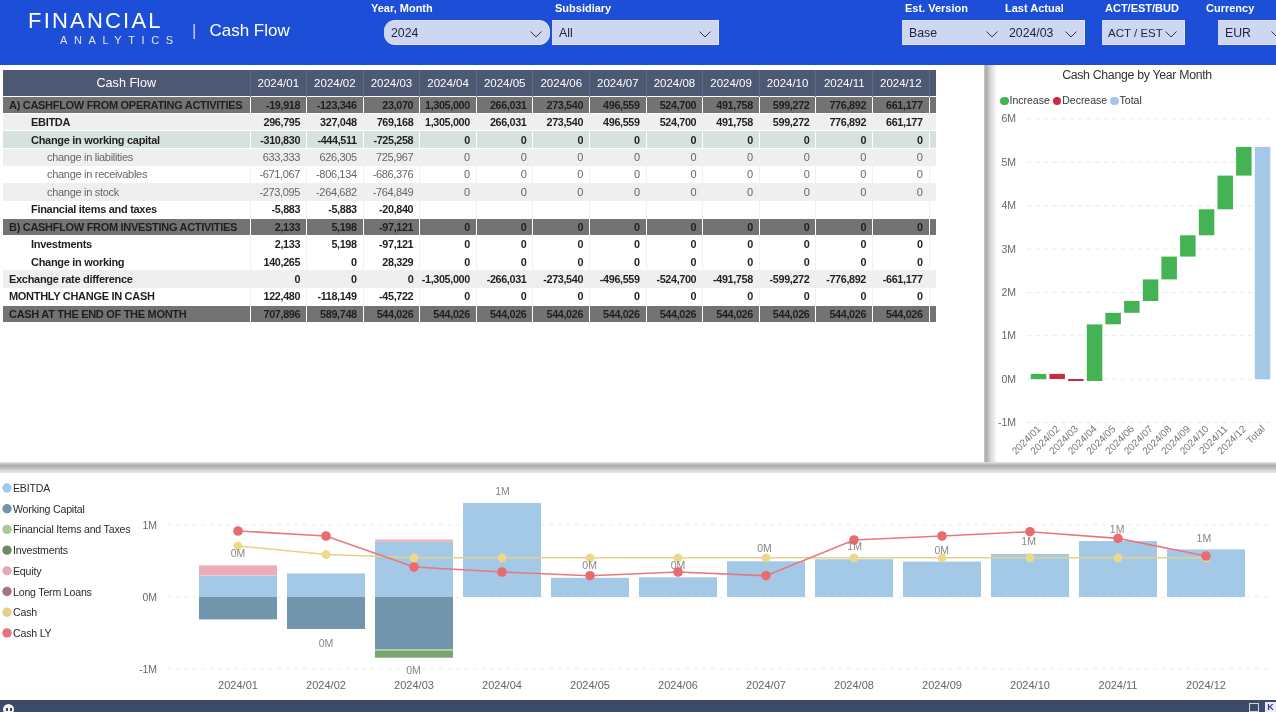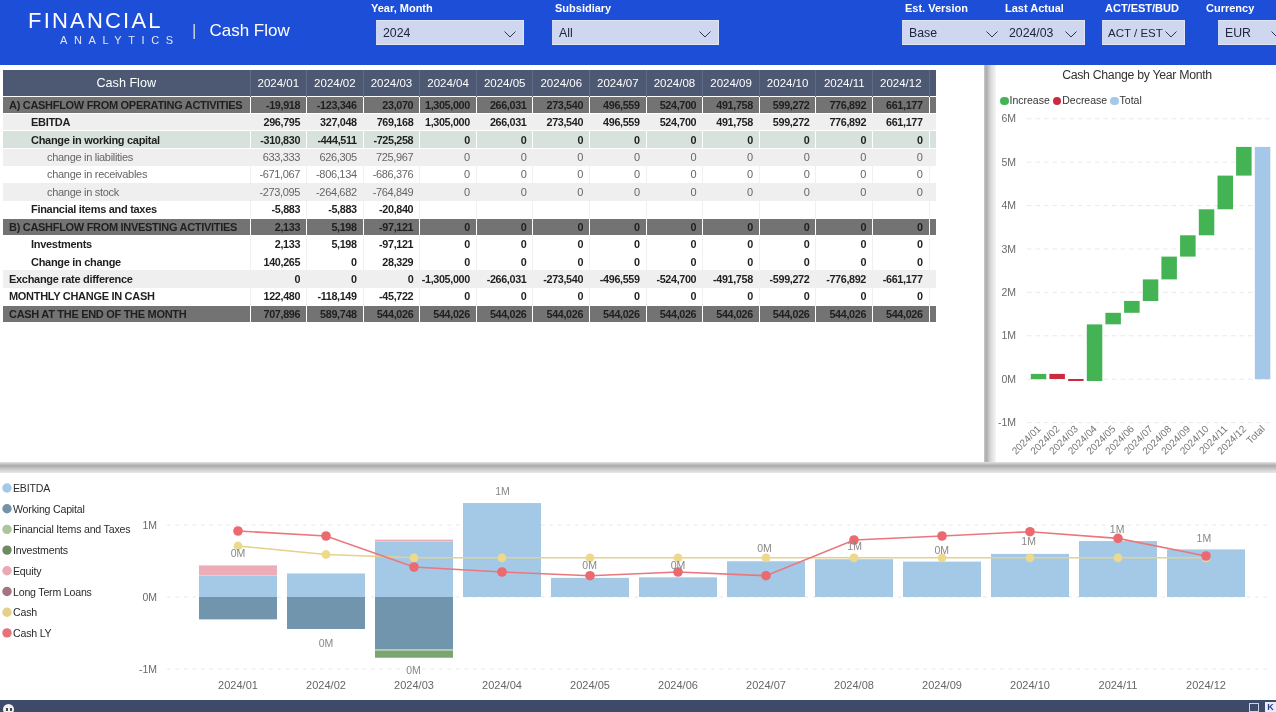--- a/index.html
+++ b/index.html
@@ -62,21 +62,21 @@
 </style></head>
 <body>
 <div id="page">
 
   <div id="hdr">
     <div id="logo1">FINANCIAL</div>
     <div id="logo2">ANALYTICS</div>
     <div id="ttl"><span class="pipe">|</span>Cash Flow</div>
     <div class="flt" style="left:368px;">
         <div class="lab">Year, Month</div>
-      <div class="box" style="left:8px;width:148px;">2024<svg width="14" height="9">
+      <div class="box" style="left:16px;width:166px;border-radius:11px;">2024<svg width="14" height="9">
             <path d="M1.5 1.5 L7 7 L12.5 1.5" stroke="#2f3550" stroke-width="1" fill="none"></path>
           </svg></div>
       </div>
     <div class="flt" style="left:552px;">
         <div class="lab">Subsidiary</div>
       <div class="box" style="left:0;width:167px;">All<svg width="14" height="9">
             <path d="M1.5 1.5 L7 7 L12.5 1.5" stroke="#2f3550" stroke-width="1" fill="none"></path>
           </svg></div>
       </div>
     <div class="flt" style="left:902px;">
@@ -281,21 +281,21 @@
             <td class="v">0</td>
             <td class="v">0</td>
             <td class="v">0</td>
             <td class="v">0</td>
             <td class="v">0</td>
             <td class="v">0</td>
             <td class="v">0</td>
             <td class="f"></td>
           </tr>
 <tr class="r-w">
-            <td class="lbl" style="padding-left:28px">Change in change</td>
+            <td class="lbl" style="padding-left:28px">Change in working</td>
             <td class="v">140,265</td>
             <td class="v">0</td>
             <td class="v">28,329</td>
             <td class="v">0</td>
             <td class="v">0</td>
             <td class="v">0</td>
             <td class="v">0</td>
             <td class="v">0</td>
             <td class="v">0</td>
             <td class="v">0</td>

